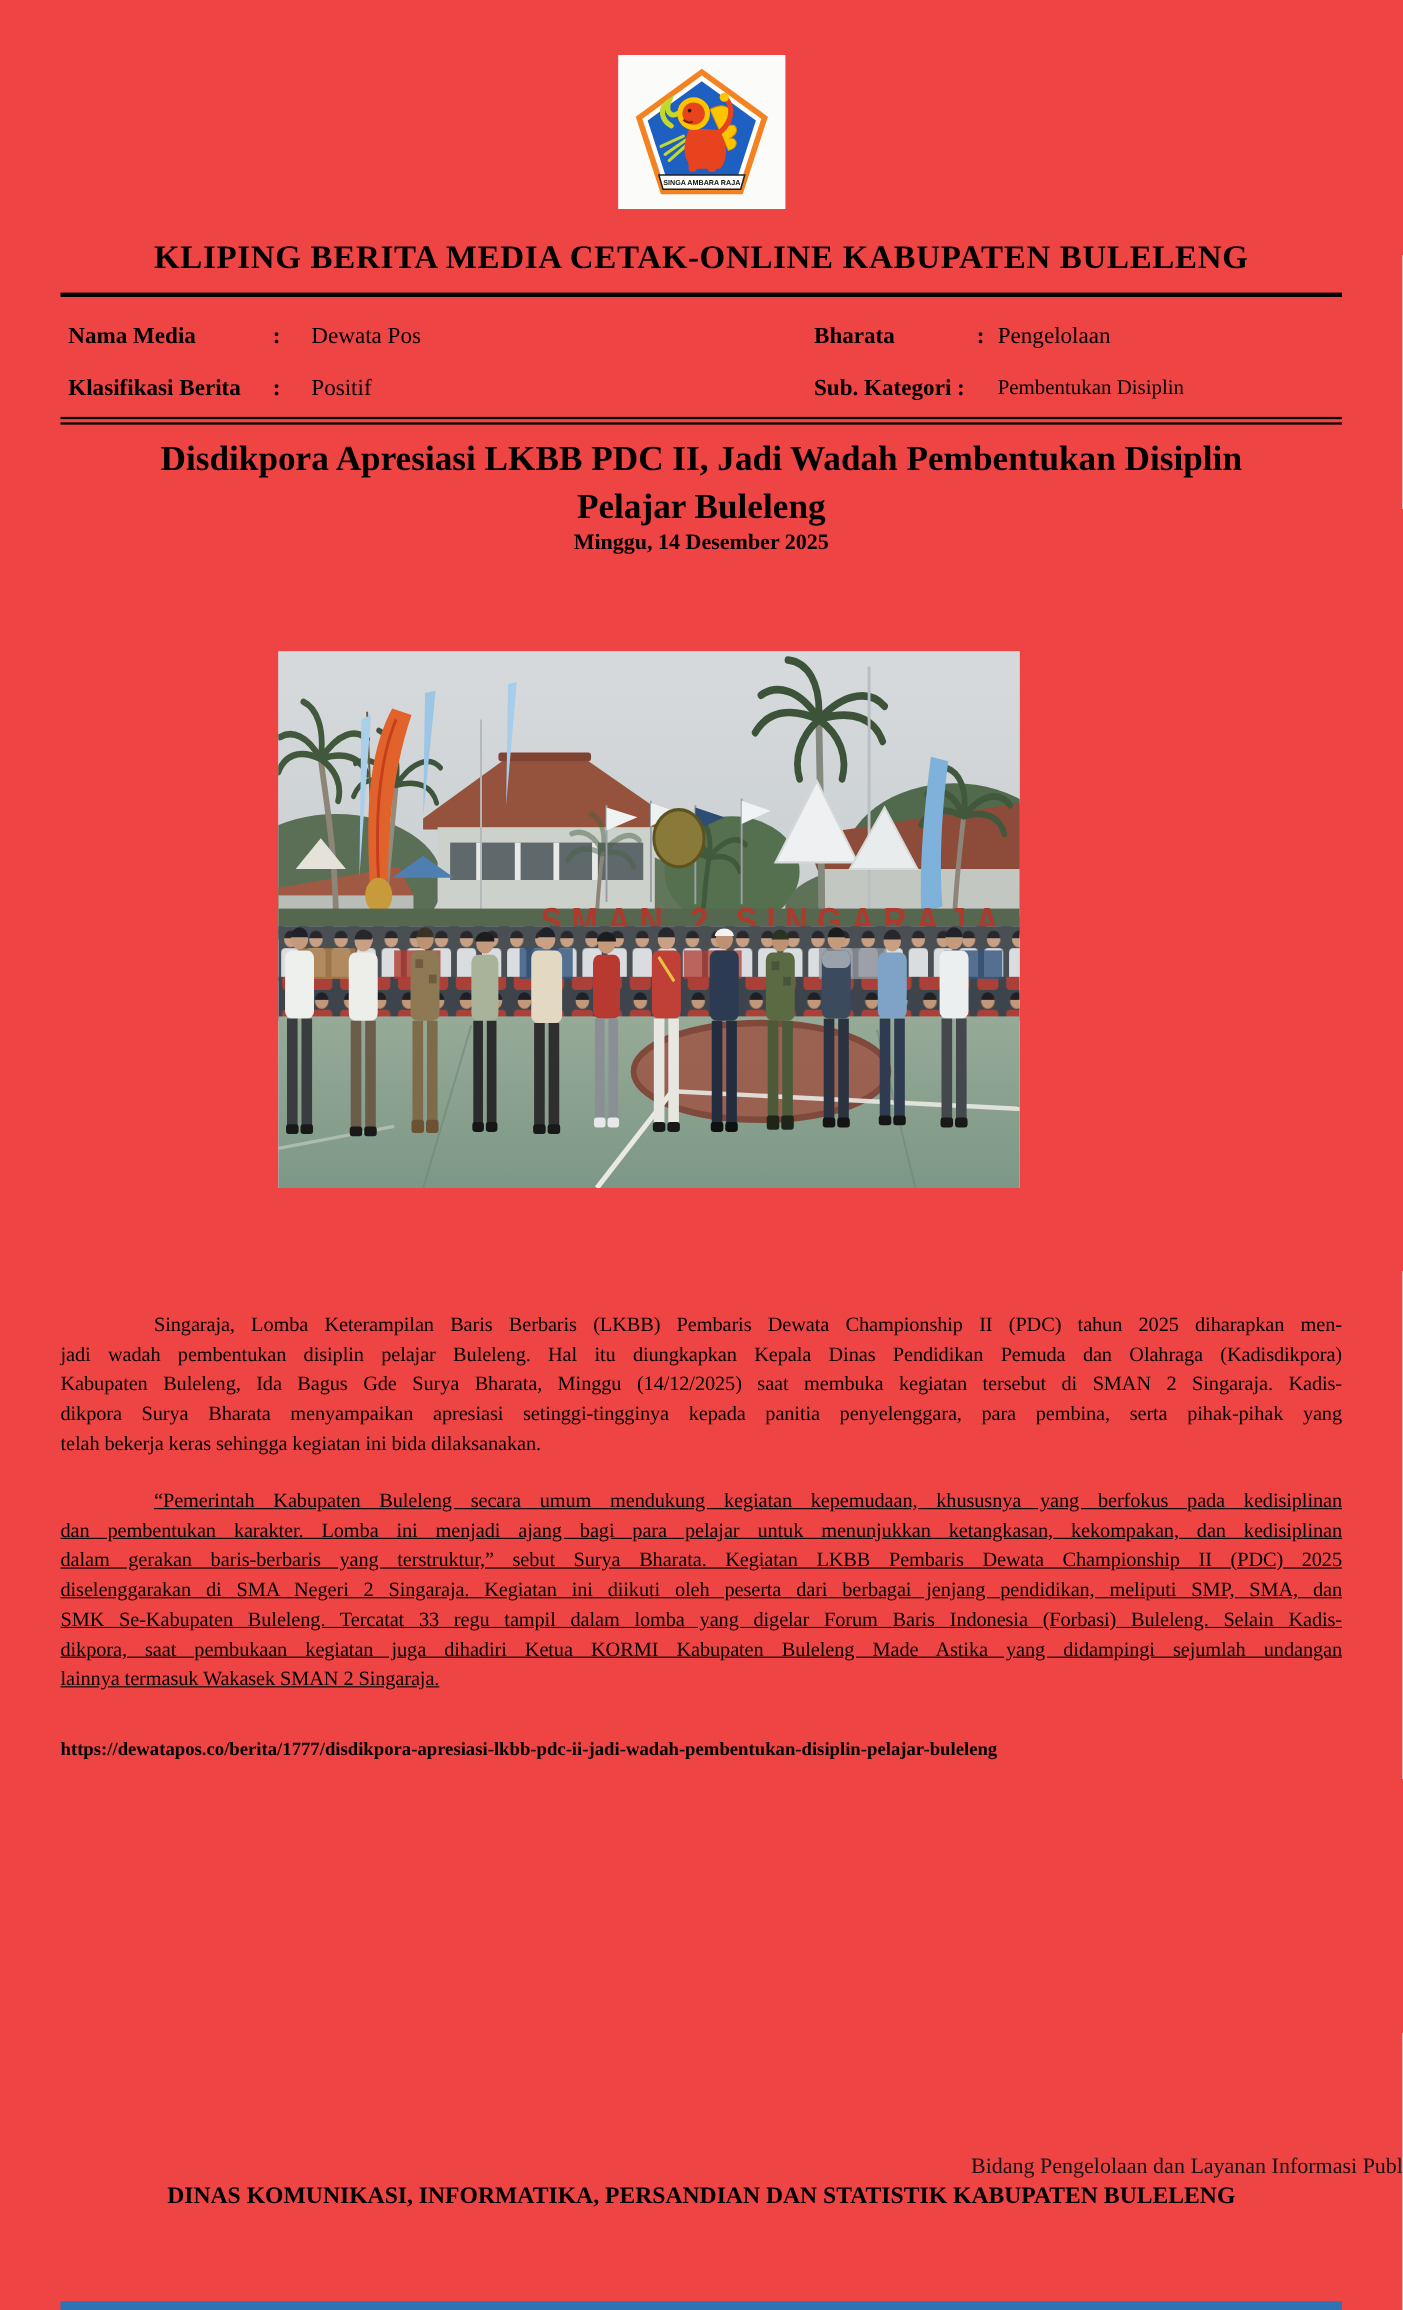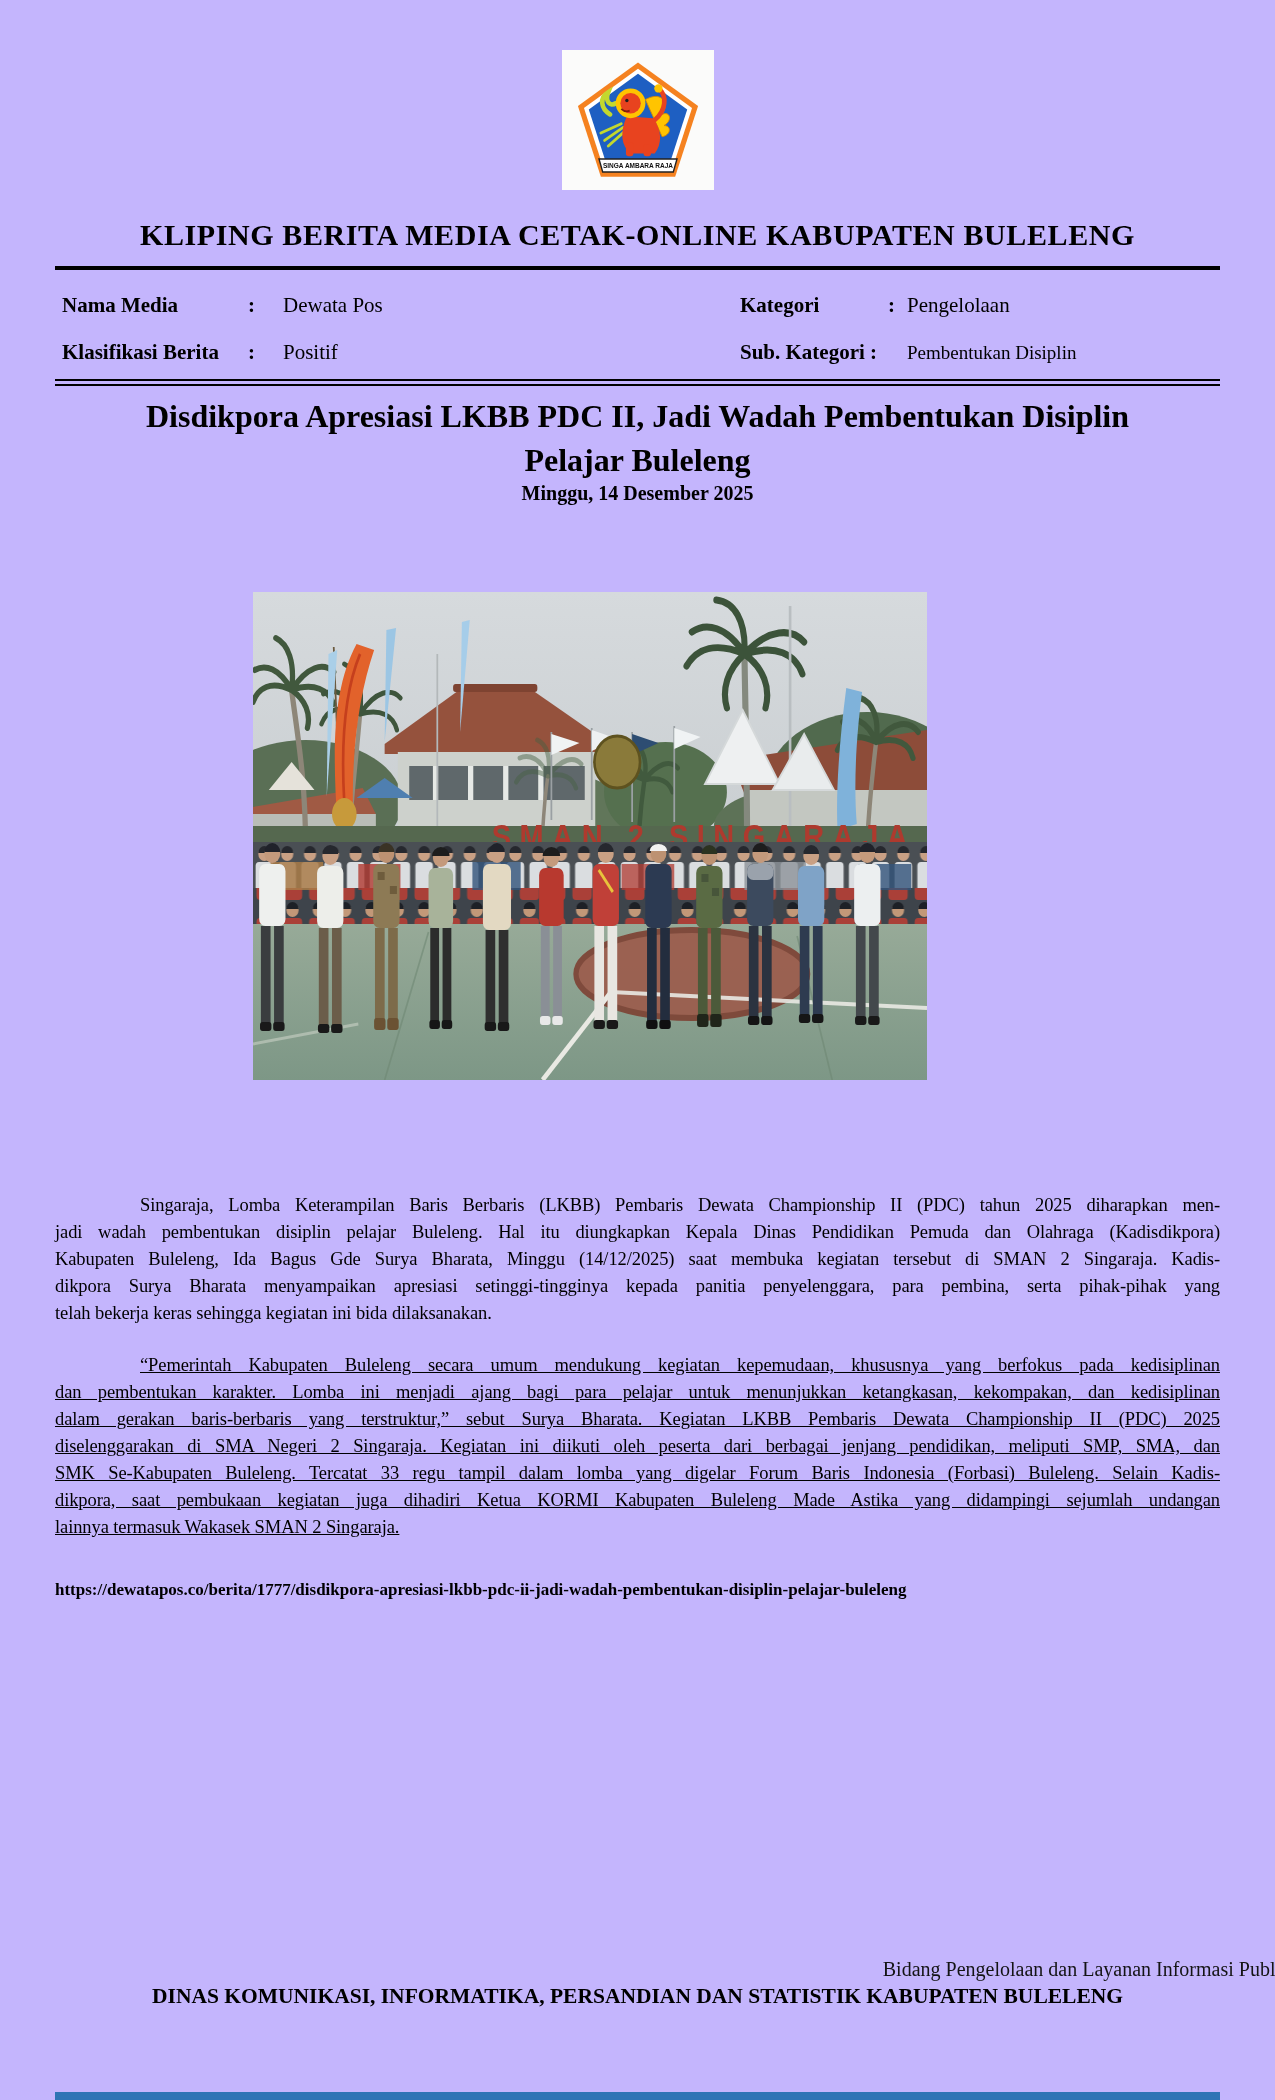--- a/index.html
+++ b/index.html
@@ -1,17 +1,17 @@
 <!DOCTYPE html>
 <html><head>
 <meta charset="utf-8">
 <style>
   html,body{margin:0;padding:0;background:#ffffff;}
   .page{
-    position:relative;width:1275px;height:2100px;background:#c4b5fd;
+    position:relative;width:1275px;height:2100px;background:#ef4444;
     font-family:"Liberation Serif",serif;color:#000;overflow:hidden;margin:0 auto;
   }
   
   .logo-card{
     position:absolute;top:50px;left:50%;transform:translateX(-50%);
     width:152px;height:140px;background:#fbfbfa;display:flex;align-items:center;justify-content:center;
   }
   .main-title{
     position:absolute;top:218px;left:0;width:100%;text-align:center;
     font-weight:bold;font-size:30px;letter-spacing:.6px;white-space:nowrap;
@@ -80,21 +80,21 @@
   </div>
 
   <div class="main-title">KLIPING BERITA MEDIA CETAK-ONLINE KABUPATEN BULELENG</div>
   <div class="rule-thick"></div>
 
   <div class="meta">
     <div class="meta-row">
       <span class="meta-label">Nama Media</span>
       <span class="meta-colon">:</span>
       <span class="meta-value">Dewata Pos</span>
-      <span class="meta-label">Kategori</span>
+      <span class="meta-label">Bharata</span>
       <span class="meta-colon">:</span>
       <span class="meta-value">Pengelolaan</span>
     </div>
     <div class="meta-row">
       <span class="meta-label">Klasifikasi Berita</span>
       <span class="meta-colon">:</span>
       <span class="meta-value">Positif</span>
       <span class="meta-label" style="grid-column:span 2">Sub. Kategori :</span>
       <span class="meta-value small">Pembentukan Disiplin</span>
     </div>

